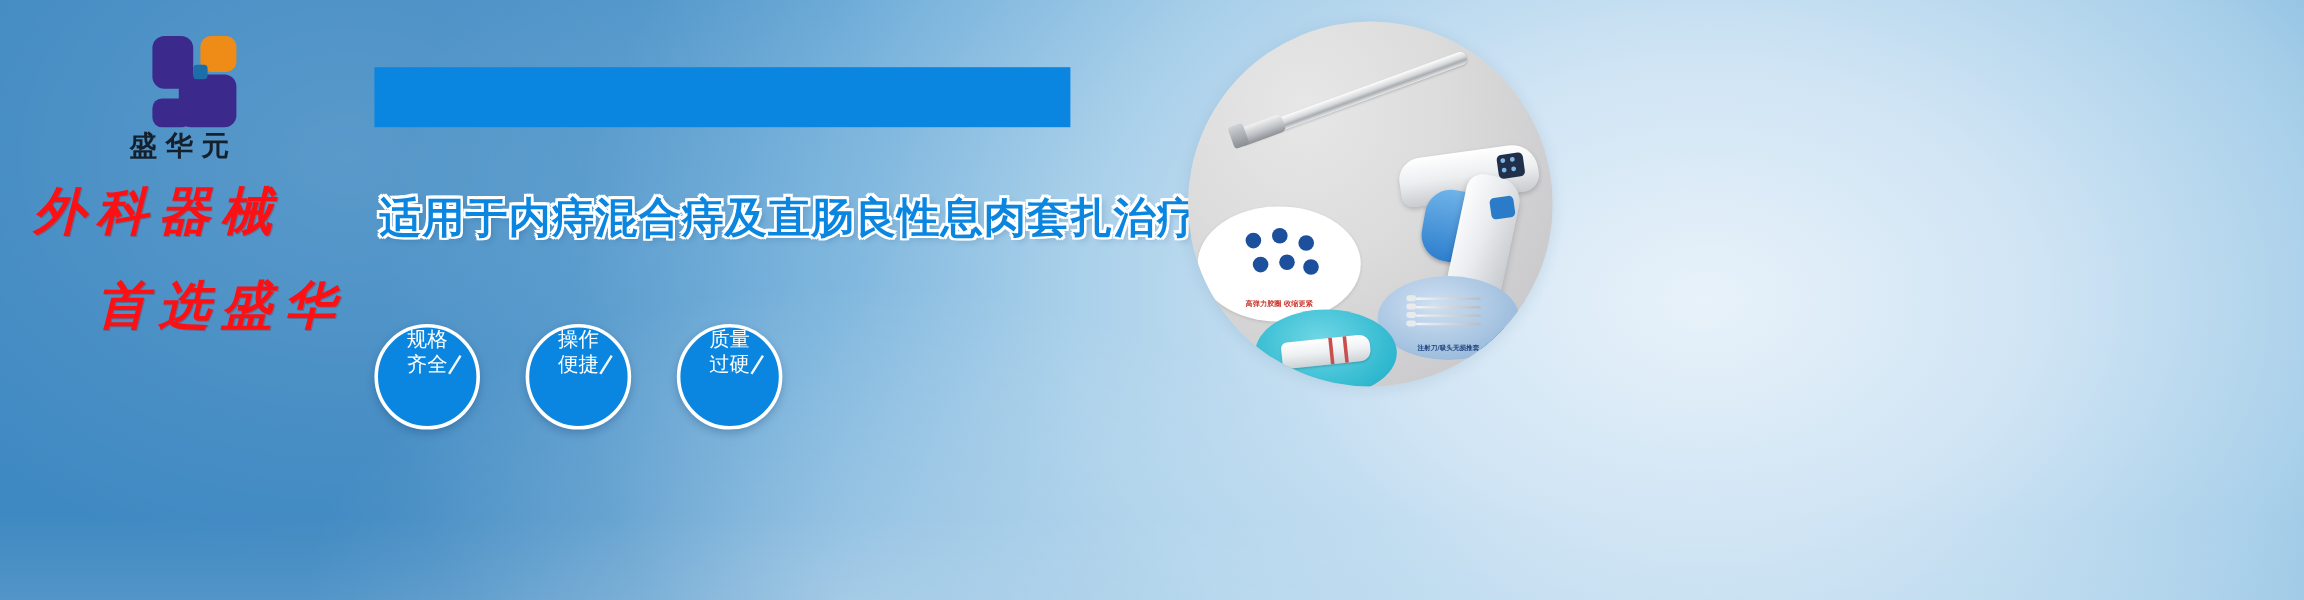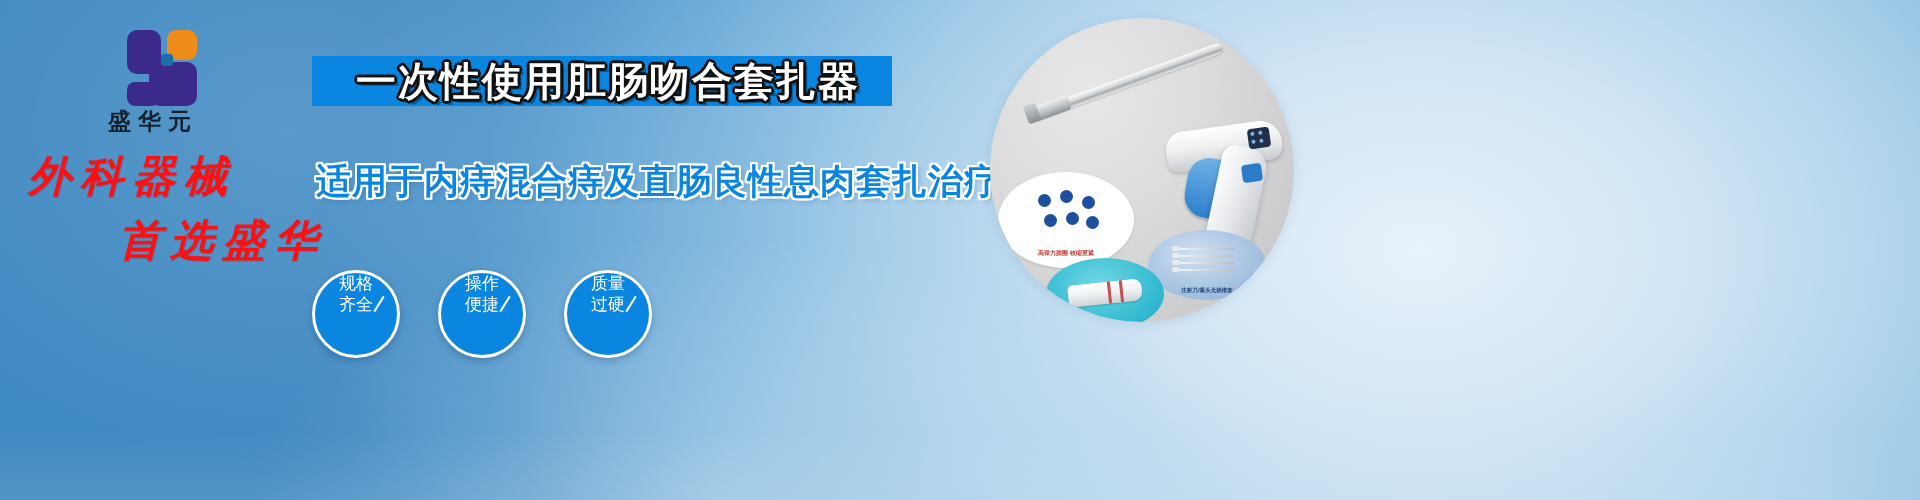--- a/index.html
+++ b/index.html
@@ -53,21 +53,21 @@
   #slogan { position:absolute; left:0px; top:148px; width:400px; }
   .slogan-line {
     font-family:Liberation Mono, monospace;
     color:#fb1014; font-weight:700;
     font-size:43px; letter-spacing:9px;
     font-style:italic;
     text-shadow:1px 1px 0 rgba(140,0,0,0.25);
     white-space:nowrap;
   }
   #slogan-line-1 { padding-left:28px; }
-  #slogan-line-2 { padding-left:118px; margin-top:6px; }
+  #slogan-line-2 { padding-left:80px; margin-top:20px; }
 
   
   #headline-band {
     position:absolute; left:312px; top:56px;
     width:580px; height:50px;
     background:#0b86e0;
   }
   #headline {
     position:absolute; left:318px; top:54px;
     width:580px; height:54px;
@@ -269,21 +269,20 @@
     </div>
     <div id="logo-text">盛华元</div>
   </div>
 
   <div id="slogan">
     <div id="slogan-line-1" class="slogan-line">外科器械</div>
     <div id="slogan-line-2" class="slogan-line">首选盛华</div>
   </div>
 
   <div id="headline-band"></div>
-  <div id="headline">一次性使用肛肠吻合套扎器</div>
 
   <div id="subtitle">适用于内痔混合痔及直肠良性息肉套扎治疗</div>
 
   <div id="features">
     <div class="feature">
       <span class="slash"></span>
       <span>规格</span>
       <span>齐全</span>
     </div>
     <div class="feature">

